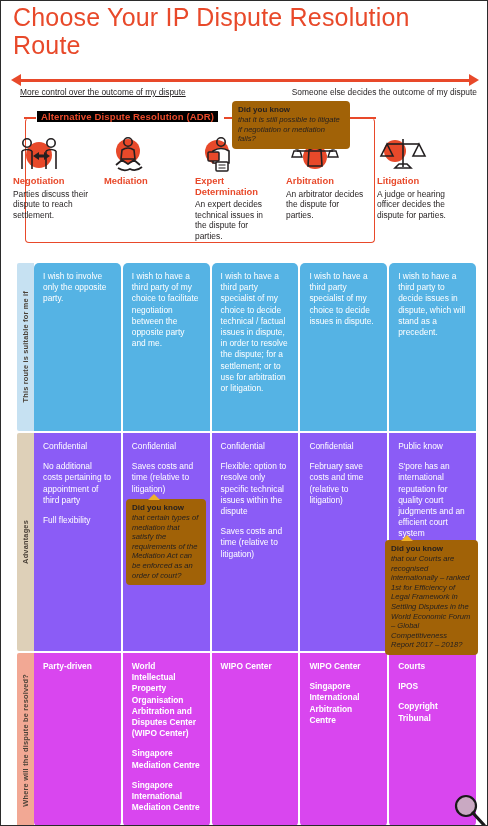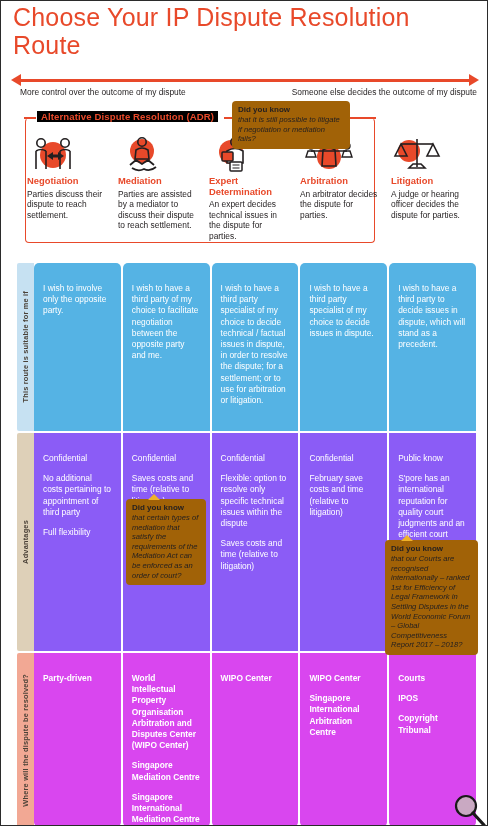--- a/index.html
+++ b/index.html
@@ -23,42 +23,42 @@
   .arrow-wrap { position: absolute; left: 10px; top: 74px; width: 468px; height: 26px; }
   .arrow-line {
     position: absolute; left: 8px; right: 8px; top: 4px; height: 3px;
     background: #e8492a;
   }
   .arrow-head { position: absolute; top: -1px; width: 0; height: 0;
     border-top: 6px solid transparent; border-bottom: 6px solid transparent; }
   .arrow-head.left { left: 0; border-right: 10px solid #e8492a; }
   .arrow-head.right { right: 0; border-left: 10px solid #e8492a; }
   .arrow-label { position: absolute; top: 12px; font-size: 8.4px; color: #231f20; white-space: nowrap; }
-  .arrow-label.l { left: 9px; }
+  .arrow-label.l { left: 9px; text-decoration: underline; }
   .arrow-label.r { right: 2px; }
 
   
   .adr-panel {
     position: absolute; left: 24px; top: 117px; width: 350px; height: 125px;
     border: 1.6px solid #e8492a; border-top-color: transparent;
     border-radius: 4px;
   }
   .adr-top-left, .adr-top-right {
     position: absolute; top: -1.6px; height: 1.6px; background: #e8492a;
   }
   .adr-top-left { left: -1.6px; width: 12px; }
   .adr-top-right { right: -1.6px; width: 152px; }
   .adr-title {
     position: absolute; left: 36px; top: 110px;
     font-size: 9.6px; font-weight: bold; color: #e8492a; letter-spacing: .1px;
     background: #000000; padding: 0 4px; white-space: nowrap;
   }
 
   
-  .adr-items { position: absolute; left: 26px; top: 133px; width: 455px; height: 112px; display: flex; }
+  .adr-items { position: absolute; left: 12px; top: 133px; width: 455px; height: 112px; display: flex; }
   .adr-item { width: 91px; padding-right: 10px; }
   .adr-icon { height: 42px; display: flex; align-items: center; }
   .adr-name { font-size: 9.4px; font-weight: bold; color: #e8492a; line-height: 10.5px; margin-bottom: 2px; }
   .adr-desc { font-size: 8.4px; color: #231f20; line-height: 10.5px; }
 
   
   .dyk {
     position: absolute; background: #a16207; border-radius: 4px;
     padding: 4px 6px 5px 6px; color: #231f20; z-index: 30;
   }
@@ -85,21 +85,21 @@
     writing-mode: vertical-rl; transform: rotate(180deg);
     font-size: 7.4px; font-weight: bold; color: #4a4137; letter-spacing: .2px;
     white-space: nowrap;
   }
   .rowlabel.blue { background: #c6e1f2; }
   .rowlabel.tan  { background: #ded0b8; }
   .rowlabel.red  { background: #f2a894; }
 
   .band { position: absolute; left: 33px; width: 444px; display: flex; }
   .cell {
-    width: 88px; margin-right: 2px; padding: 20px 9px 8px 9px;
+    width: 88px; margin-right: 2px; padding: 8px 9px 8px 9px;
     font-size: 8.4px; line-height: 11.2px; color: #ffffff;
     position: relative;
   }
   .cell p { margin-bottom: 9px; }
   .cell p:last-child { margin-bottom: 0; }
 
   .band-blue .cell { background: #55b3e4; border-radius: 5px 5px 0 0; }
   .band-tan  .cell { background: #8b5cf6; }
   .band-red  .cell { background: #d946ef; border-radius: 0 0 5px 5px; font-weight: bold; }
 
@@ -152,21 +152,20 @@
       <div class="adr-icon">
         <svg width="52" height="40" viewBox="0 0 52 40">
           <circle cx="24" cy="16" r="12" fill="#e8492a"></circle>
           <circle cx="24" cy="7" r="4.2" fill="none" stroke="#231f20" stroke-width="1.6"></circle>
           <path d="M18 15 q6 -4 12 0 l1 9 h-14 z" fill="none" stroke="#231f20" stroke-width="1.6"></path>
           <path d="M12 30 l6 -5 6 4 6 -4 6 5" fill="none" stroke="#231f20" stroke-width="1.8" stroke-linejoin="round"></path>
           <path d="M14 33 q6 4 12 1 q6 3 12 -2" fill="none" stroke="#231f20" stroke-width="1.8"></path>
         </svg>
       </div>
       <div class="adr-name">Mediation</div>
-      <div class="adr-desc">Parties are assisted by a mediator to discuss their dispute to reach settlement.</div>
     </div>
 
     <div class="adr-item">
       <div class="adr-icon">
         <svg width="52" height="40" viewBox="0 0 52 40">
           <circle cx="22" cy="17" r="12" fill="#e8492a"></circle>
           <circle cx="26" cy="7" r="4.2" fill="none" stroke="#231f20" stroke-width="1.6"></circle>
           <path d="M18 16 q8 -5 16 0 v12 h-16 z" fill="#fff" stroke="#231f20" stroke-width="1.6"></path>
           <rect x="13" y="17" width="11" height="9" rx="1" fill="#e8492a" stroke="#231f20" stroke-width="1.5"></rect>
           <rect x="21" y="27" width="12" height="9" rx="1" fill="#fff" stroke="#231f20" stroke-width="1.5"></rect>

